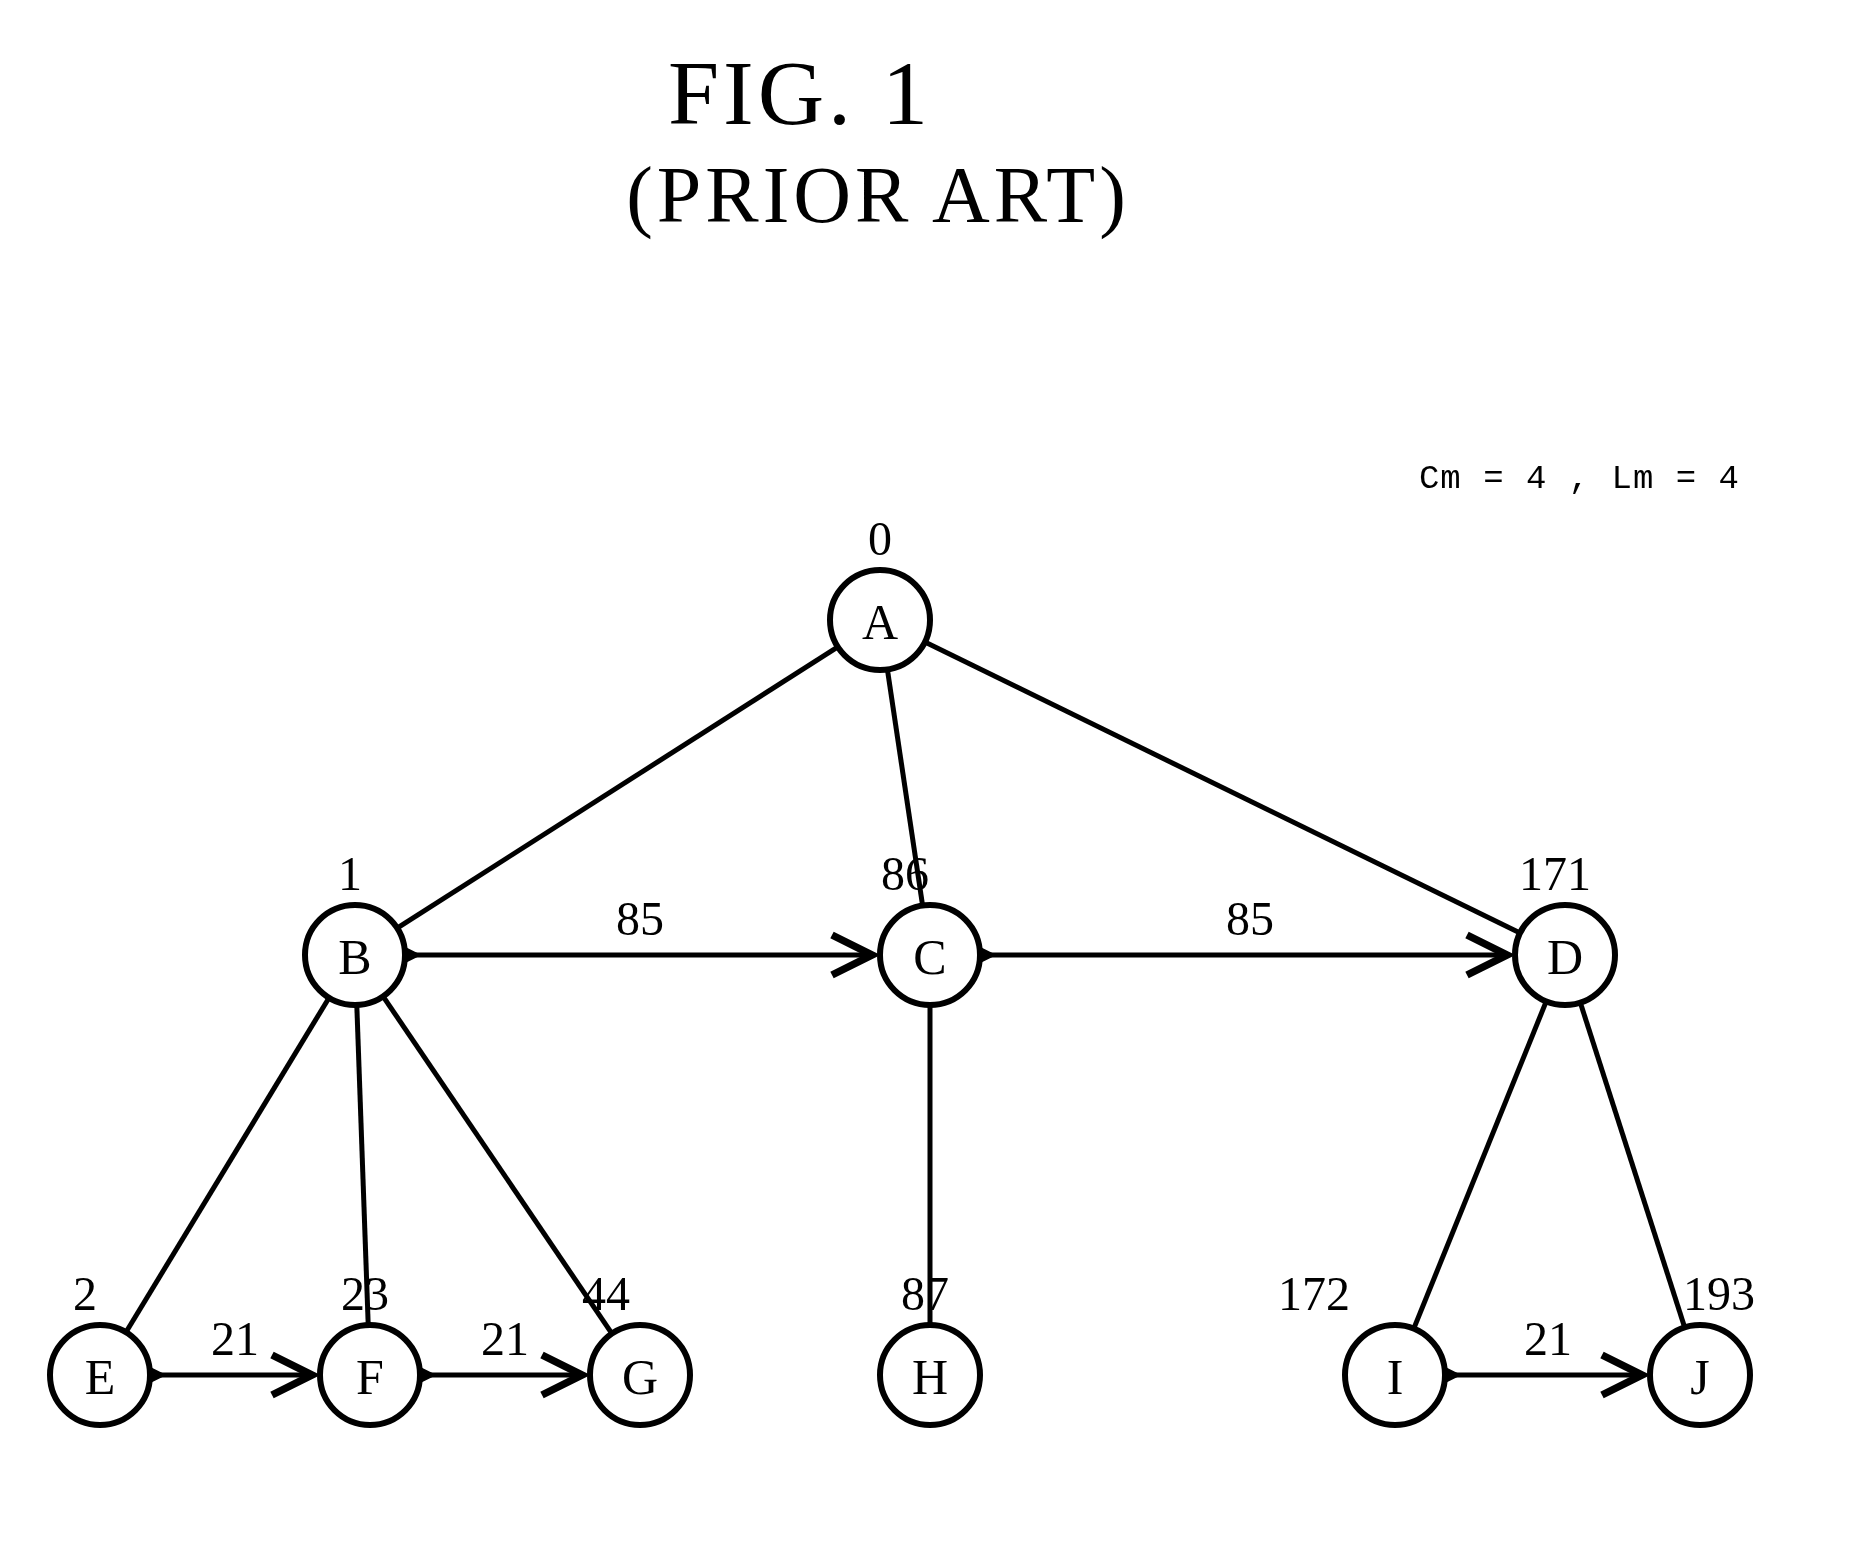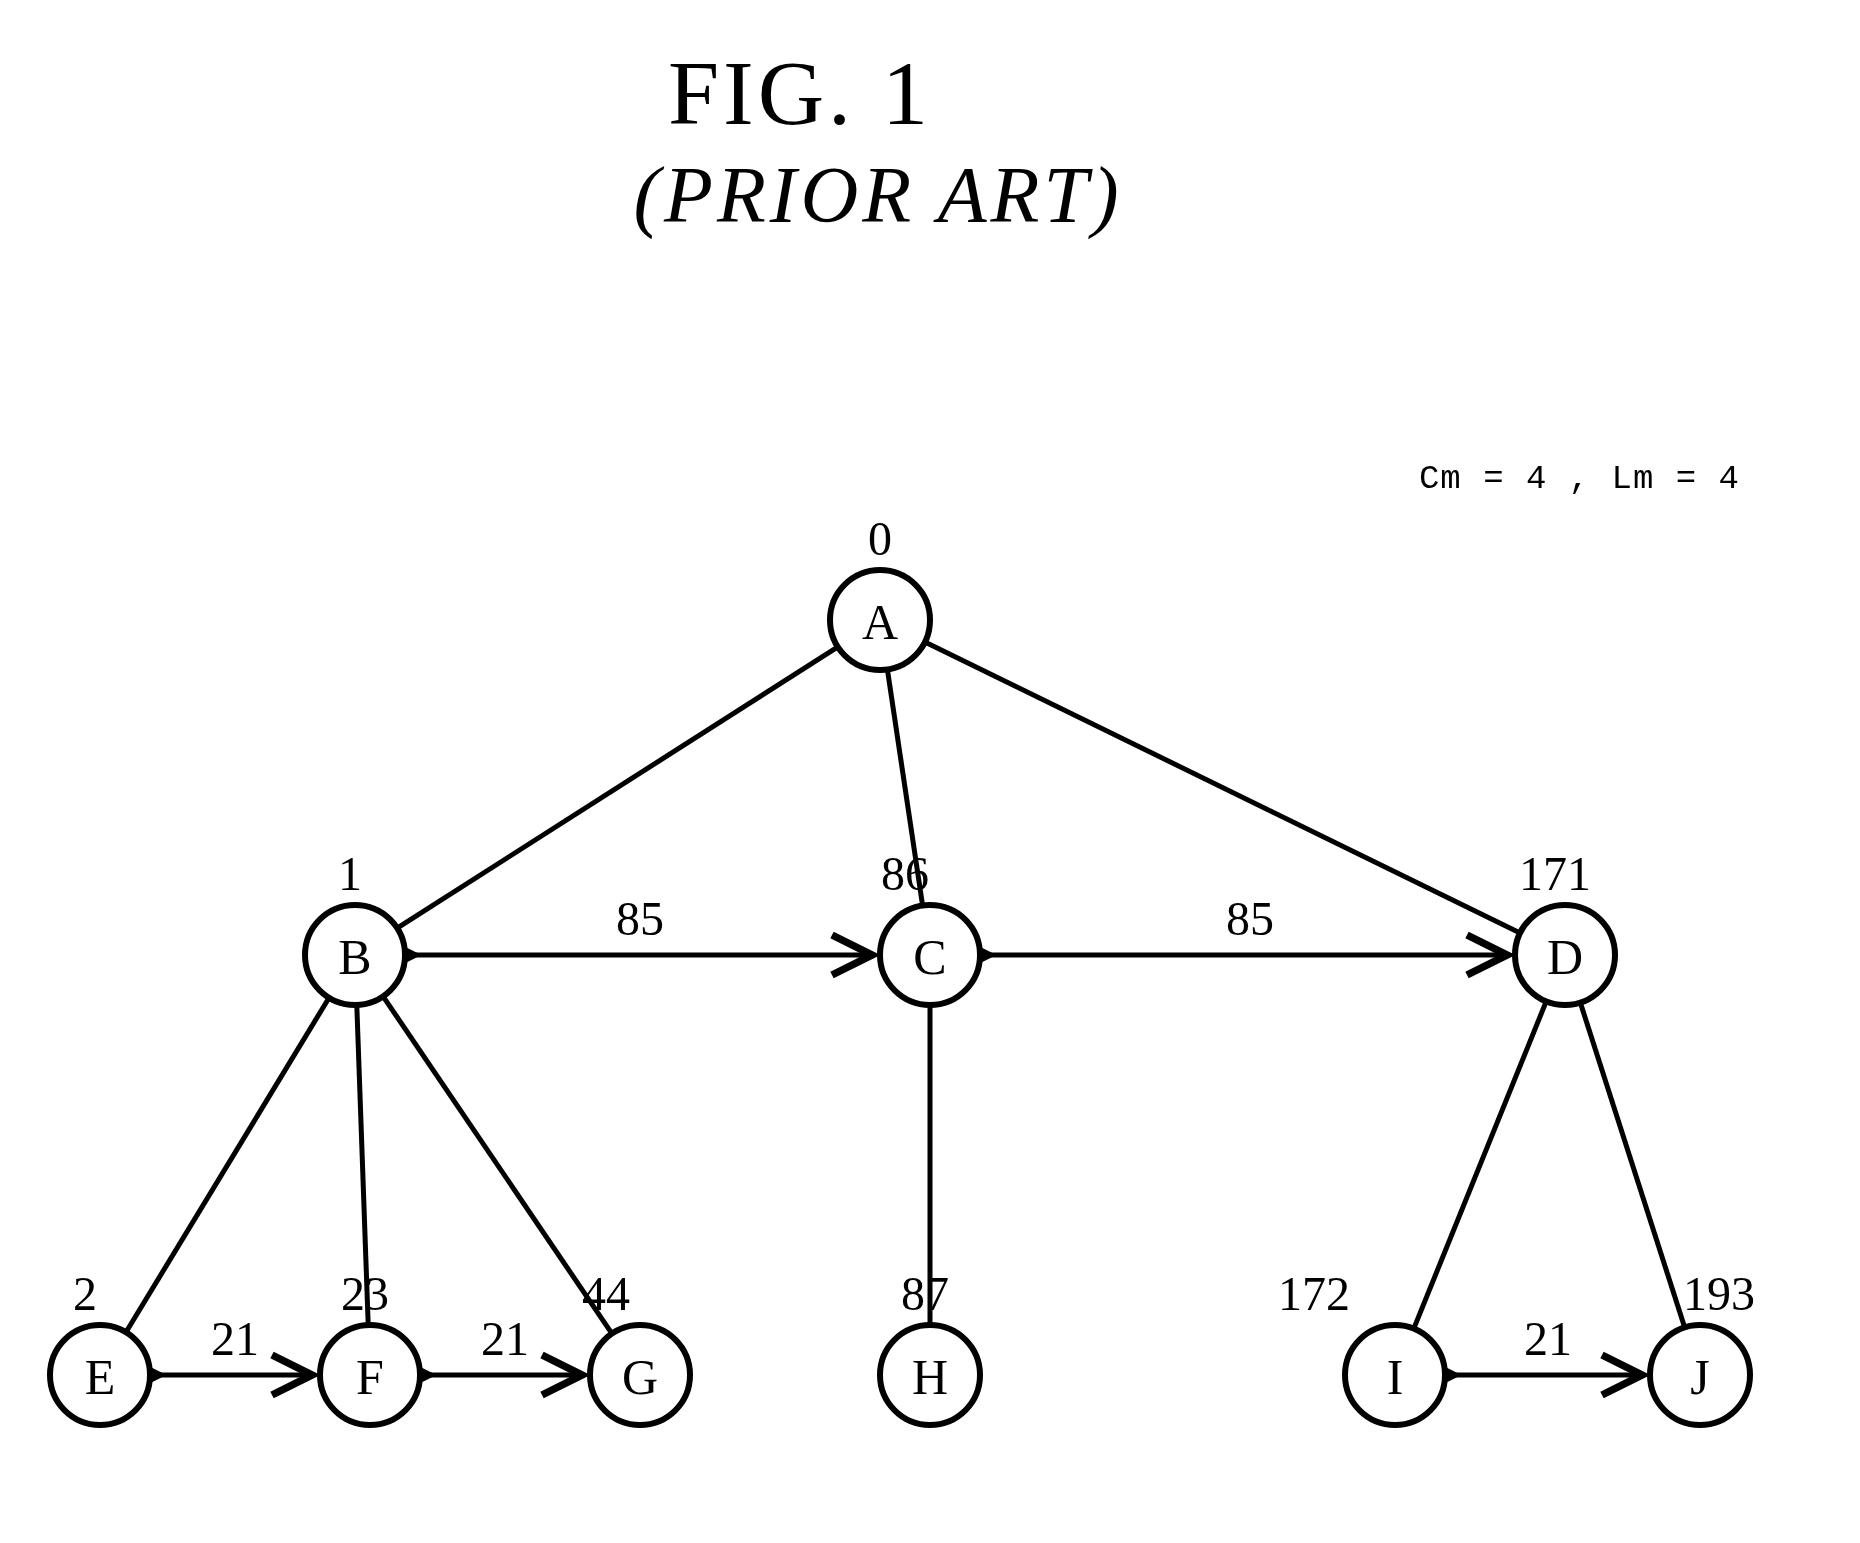--- a/index.html
+++ b/index.html
@@ -23,21 +23,20 @@
   }
   .subtitle {
     position: absolute;
     top: 150px;
     left: 0;
     width: 1756px;
     text-align: center;
     font-size: 80px;
     font-weight: 500;
     letter-spacing: 4px;
-    font-style: italic;
   }
   .params {
     position: absolute;
     top: 460px;
     right: 120px;
     font-size: 34px;
     font-family: "Courier New", monospace;
     letter-spacing: 1px;
   }
   svg {

